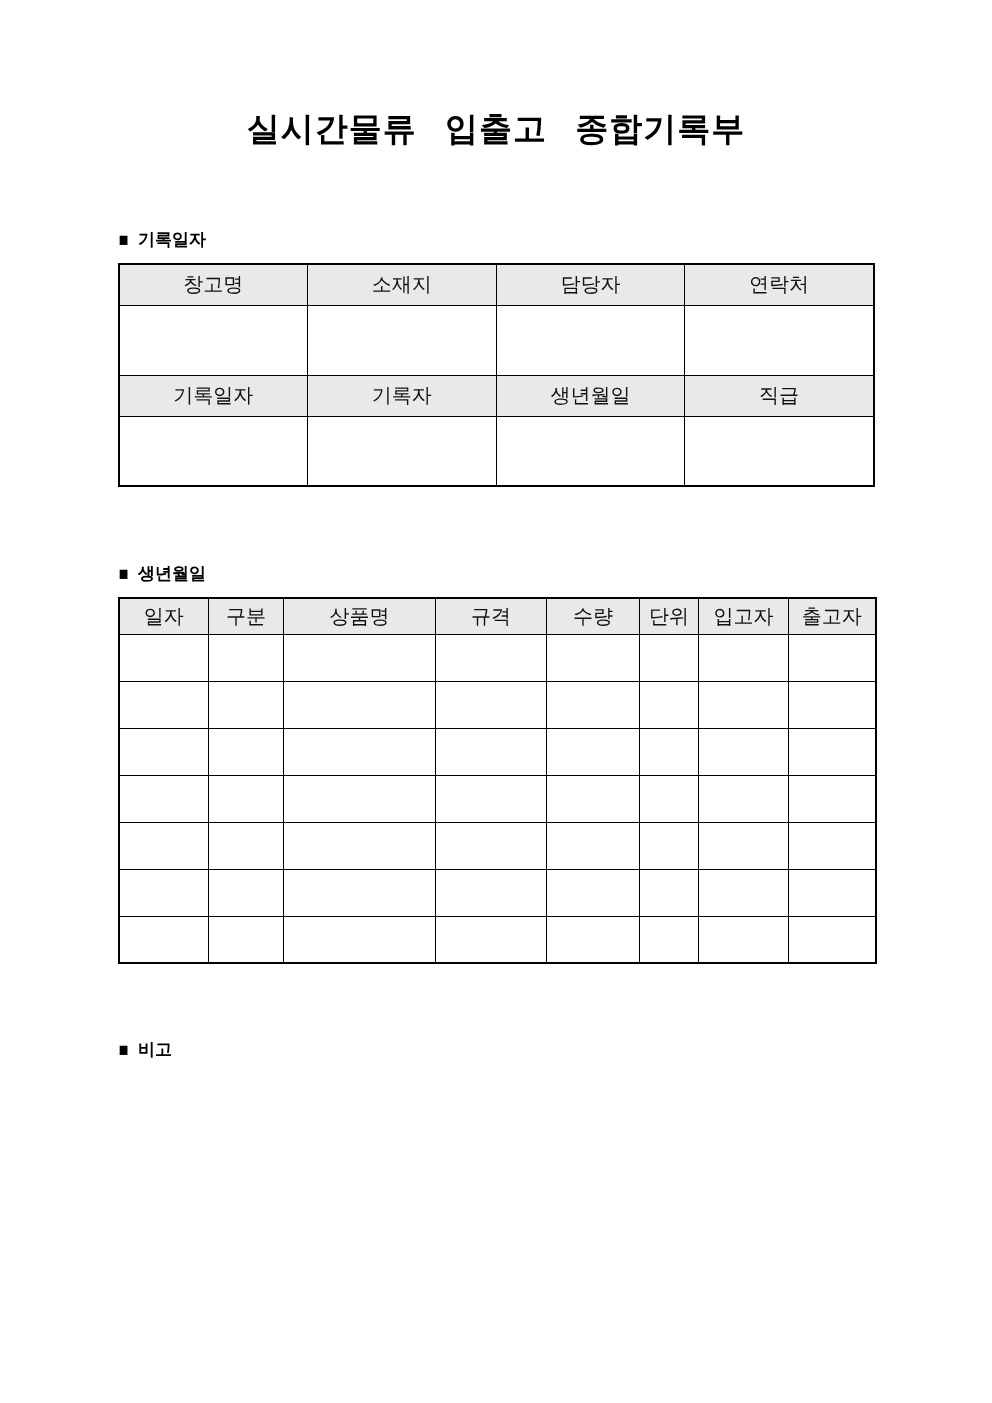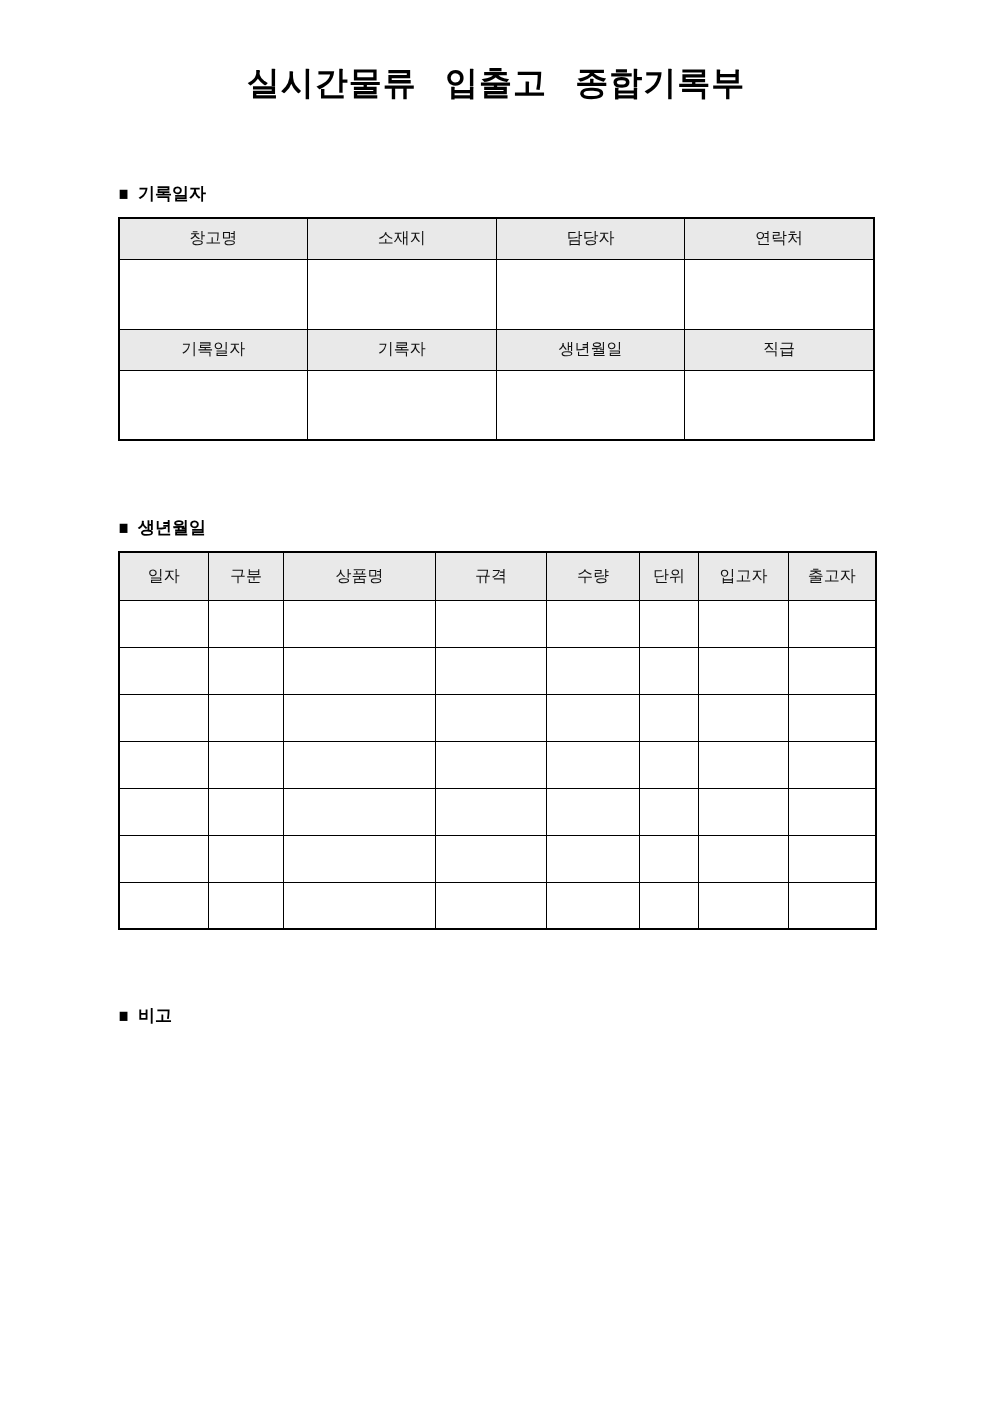--- a/index.html
+++ b/index.html
@@ -11,21 +11,21 @@
   * { margin: 0; padding: 0; box-sizing: border-box; }
   html, body { background: #ffffff; }
   body { font-family: "Liberation Sans", "DejaVu Sans", sans-serif; color: var(--text-color); }
 
   .page {
     position: relative;
     width: 992px;
     height: 1403px;
     background: var(--page-bg);
     overflow: hidden;
-    padding-top: 60px;
+    padding-top: 106px;
   }
 
   .doc-title {
     text-align: center;
     font-size: 33px;
     font-weight: bold;
     line-height: 46px;
     height: 46px;
     word-spacing: 18px;
     letter-spacing: 1px;
@@ -55,37 +55,37 @@
     margin-right: 9px;
     line-height: 1;
     transform: scaleX(0.85);
   }
 
   table.form-table {
     width: 757px;
     border-collapse: collapse;
     table-layout: fixed;
     border: 2px solid var(--border-color);
-    font-size: 16px;
+    font-size: 20px;
   }
   table.form-table td {
     border: 1px solid var(--border-color);
     text-align: center;
     vertical-align: middle;
     overflow: hidden;
     padding: 2px 4px;
   }
   td.th { background: var(--header-bg); font-weight: normal; }
 
   
   .tbl-basic tr.hdr  td { height: 41px; }
   .tbl-basic tr.val  td { height: 70px; background: #ffffff; }
 
   
-  .tbl-inout tr.hdr td { height: 48px; }
+  .tbl-inout tr.hdr td { height: 36px; }
   .tbl-inout tr.val td { height: 47px; background: #ffffff; }
 
   
   .tbl-remarks tr.r1 td { height: 40px; }
   .tbl-remarks tr.r2 td { height: 72px; }
   .tbl-remarks td.value-cell { background: #ffffff; }
 </style>
 </head>
 <body>
 

